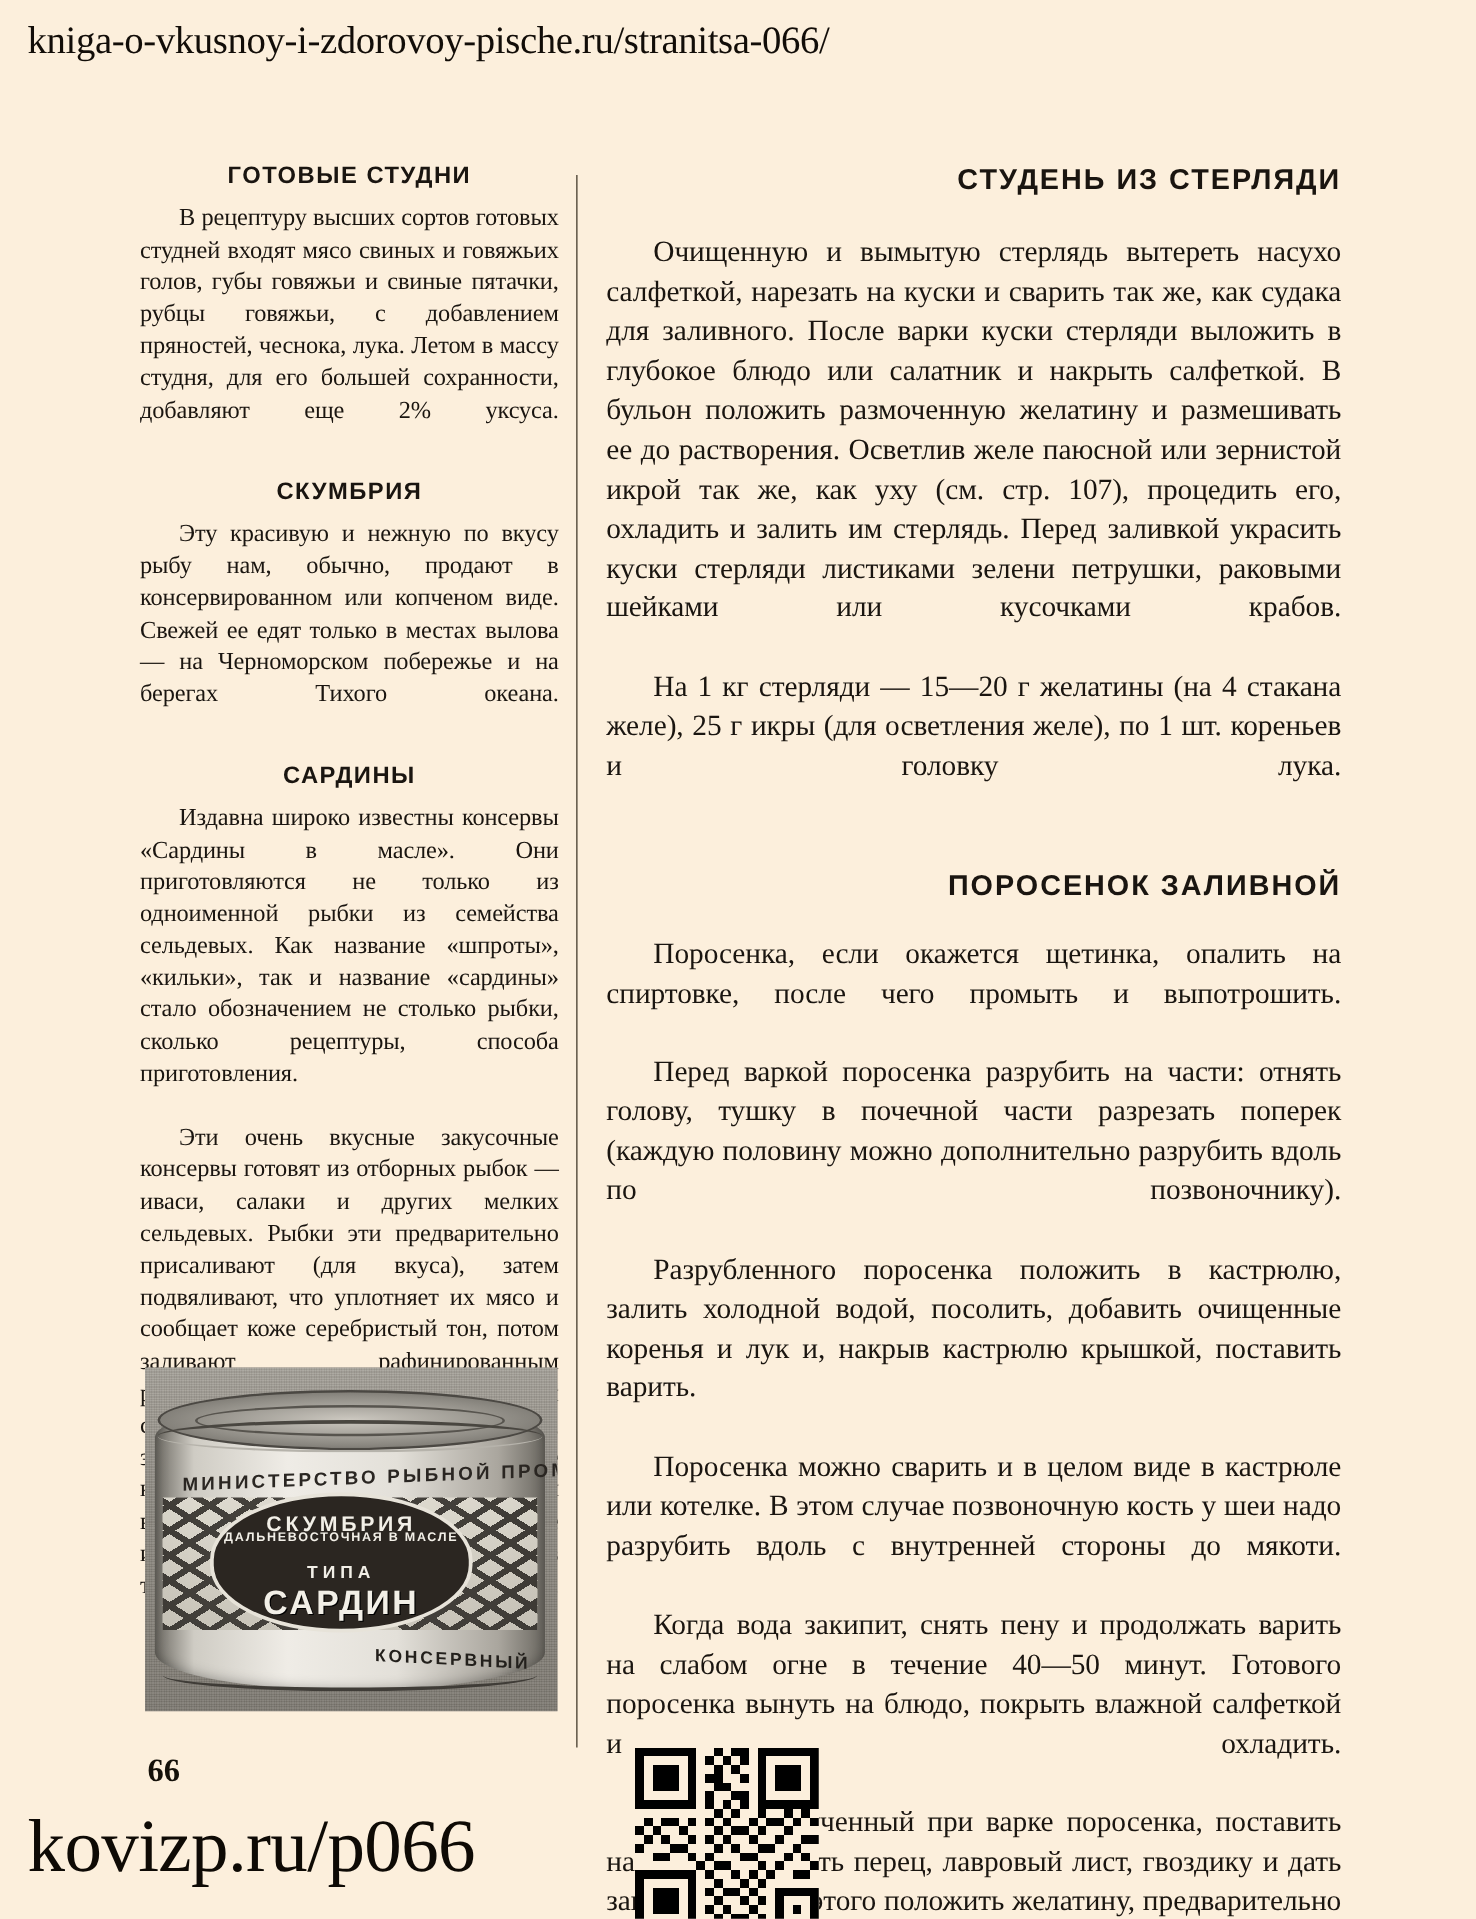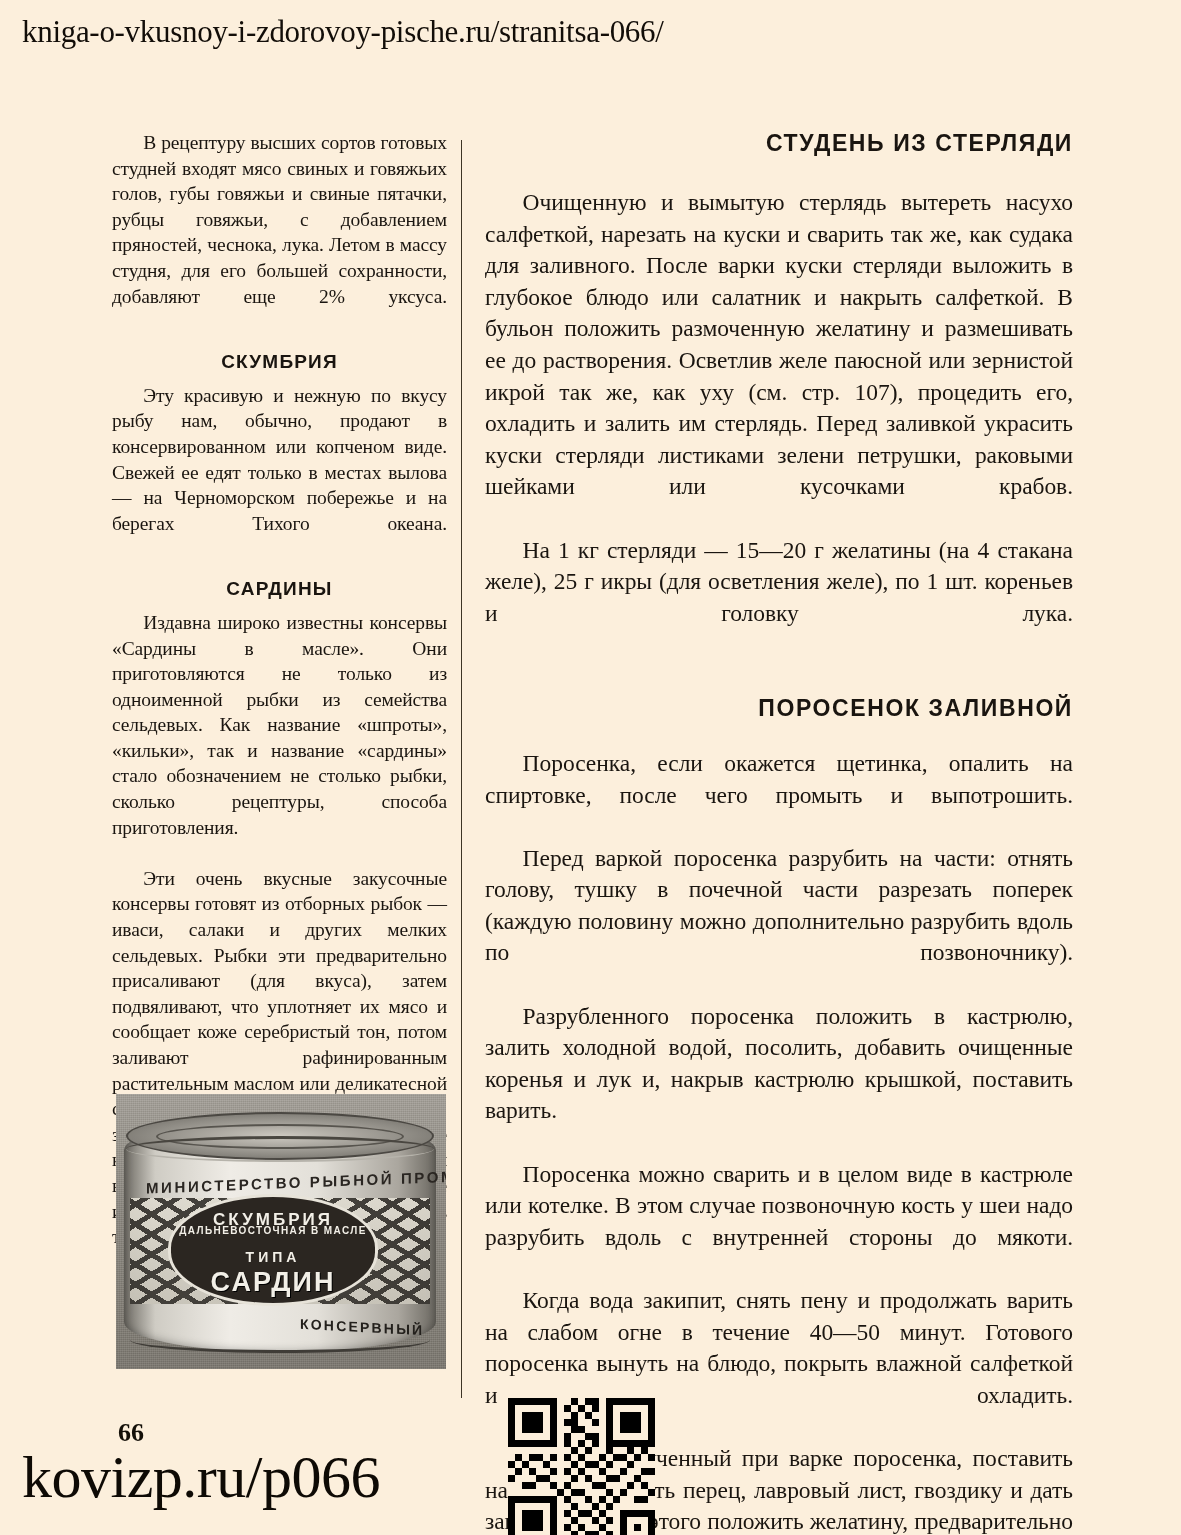--- a/index.html
+++ b/index.html
@@ -252,21 +252,20 @@
 
   
   .page-number {
     position: absolute;
     left: 118px;
     top: 1402px;
     font-family: "Liberation Serif", serif;
     font-weight: bold;
     font-size: 26px;
     color: #141009;
-    margin-top: 16px;
   }
   .footer-url {
     position: absolute;
     left: 22px;
     top: 1443px;
     font-family: "Liberation Serif", serif;
     font-size: 60px;
     letter-spacing: -0.5px;
     color: #0e0a05;
     white-space: nowrap;
@@ -286,20 +285,21 @@
 <body>
 
 <div class="header-url">kniga-o-vkusnoy-i-zdorovoy-pische.ru/stranitsa-066/</div>
 
 <div class="page">
 
   <div class="col-divider"></div>
 
   <div class="col-left">
 
+    <h2 class="sec-title">ГОТОВЫЕ СТУДНИ</h2>
     <p class="para">В рецептуру высших сортов готовых студней входят мясо свиных и говяжьих голов, губы говяжьи и свиные пятачки, рубцы говяжьи, с добавлением пряностей, чеснока, лука. Летом в массу студня, для его большей сохранности, добавляют еще 2% уксуса.</p>
 
     <h2 class="sec-title">СКУМБРИЯ</h2>
     <p class="para">Эту красивую и нежную по вкусу рыбу нам, обычно, продают в консервированном или копченом виде. Свежей ее едят только в местах вылова — на Черноморском побережье и на берегах Тихого океана.</p>
 
     <h2 class="sec-title">САРДИНЫ</h2>
     <p class="para">Издавна широко известны консервы «Сардины в масле». Они приготовляются не только из одноименной рыбки из семейства сельдевых. Как название «шпроты», «кильки», так и название «сардины» стало обозначением не столько рыбки, сколько рецептуры, способа приготовления.</p>
     <p class="para">Эти очень вкусные закусочные консервы готовят из отборных рыбок — иваси, салаки и других мелких сельдевых. Рыбки эти предварительно присаливают (для вкуса), затем подвяливают, что уплотняет их мясо и сообщает коже серебристый тон, потом заливают рафинированным растительным маслом или деликатесной смесью растительных масел, закупоривают в плоские жестяные коробки и стерилизуют. Для улучшения вкуса сардины выдерживают после изготовления не менее 6 месяцев, в течение которых они созревают.</p>
 
   </div>

